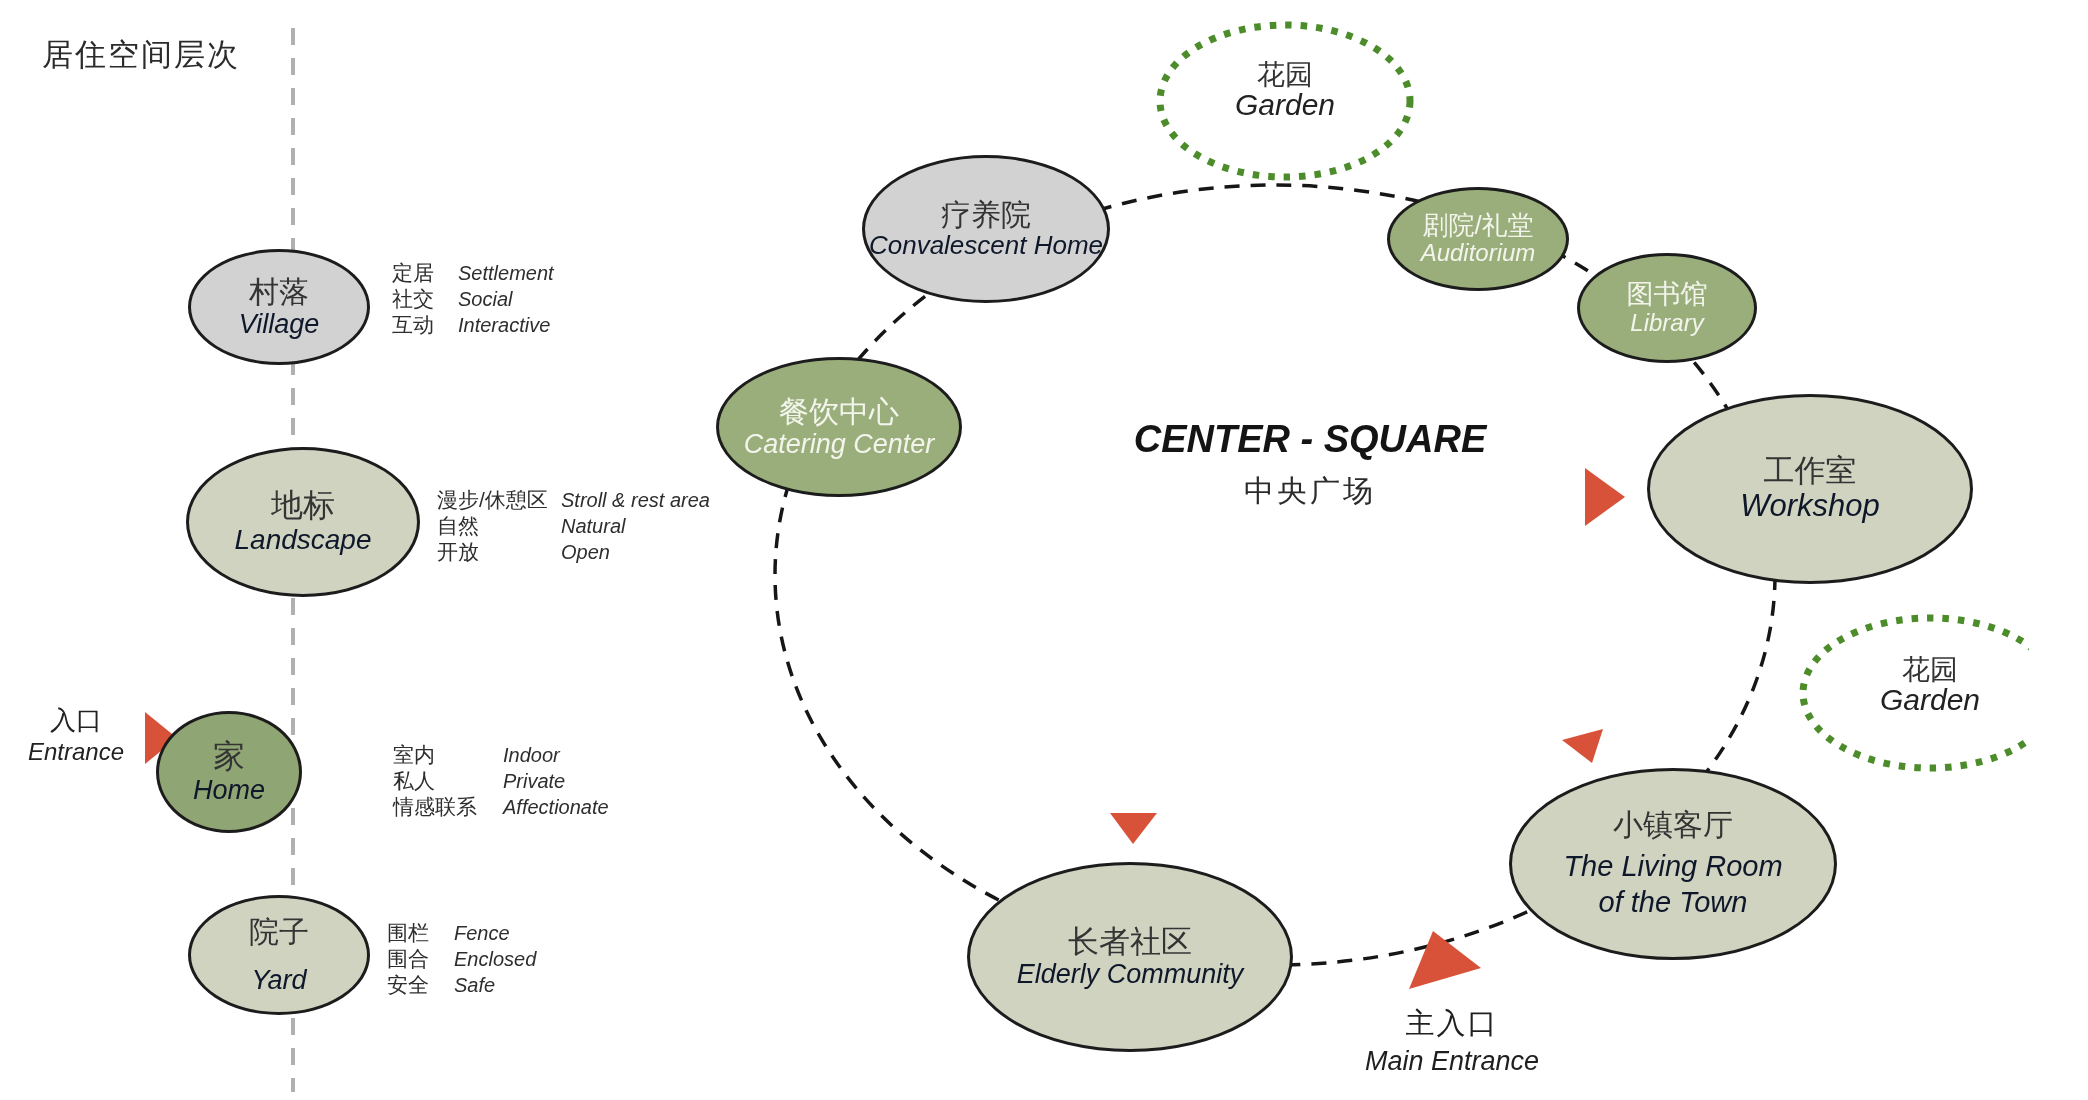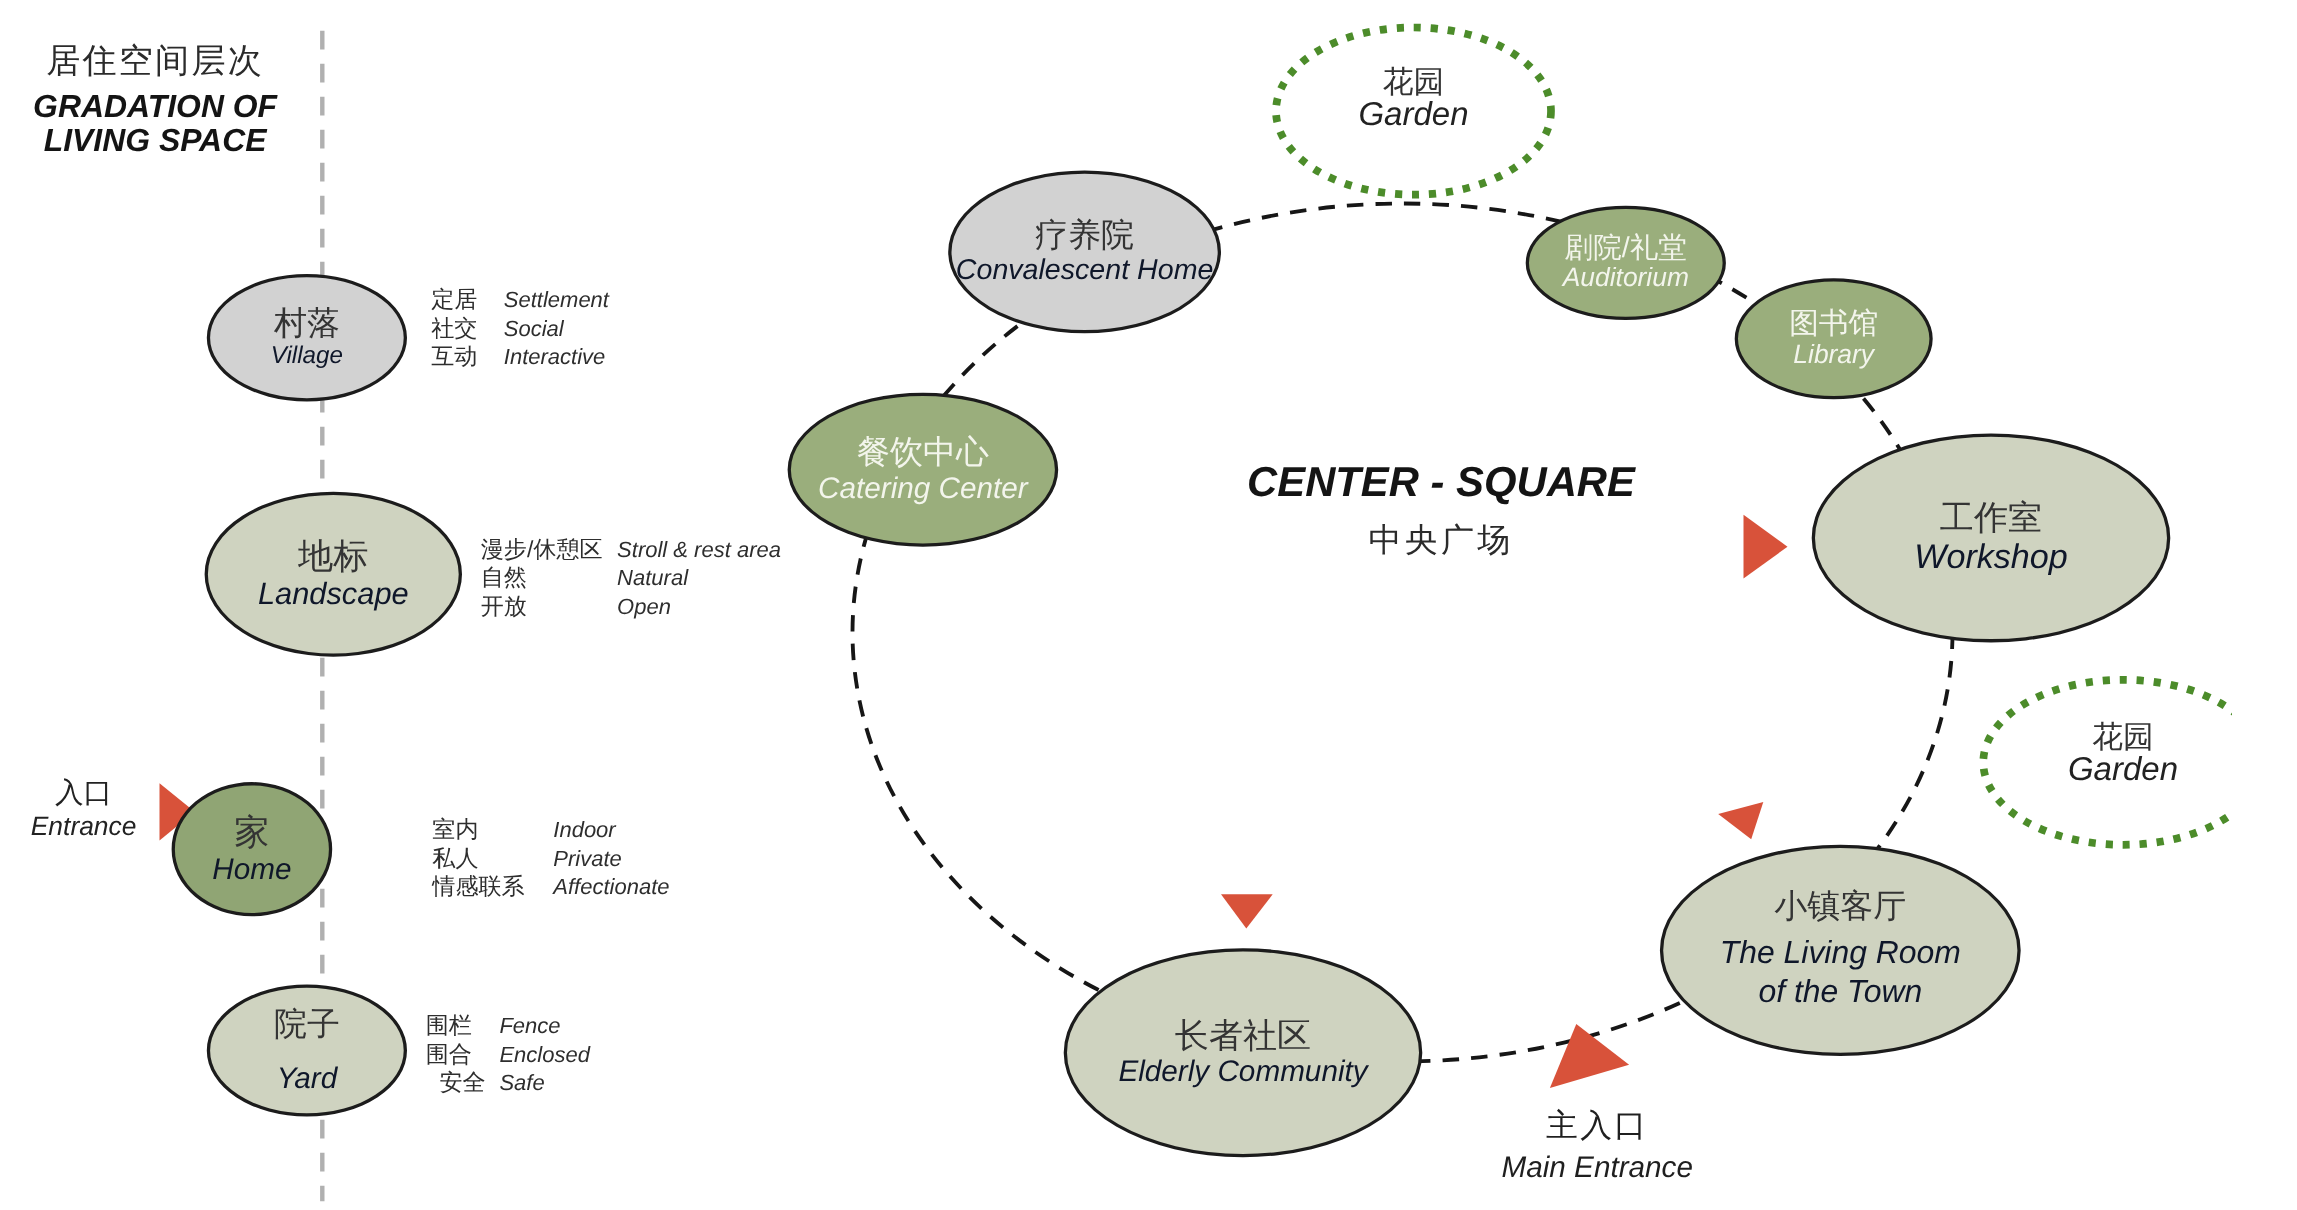--- a/index.html
+++ b/index.html
@@ -54,29 +54,25 @@
     <ellipse cx="1930" cy="693" rx="127" ry="75" fill="#ffffff" stroke="#4c8c2a" stroke-width="7" stroke-dasharray="6.5 9"></ellipse>
     <polygon points="145,712 177,738 145,764" fill="#d8523a"></polygon>
     <polygon points="1585,468 1625,497 1585,526" fill="#d8523a"></polygon>
     <polygon points="1110,813 1157,813 1133,844" fill="#d8523a"></polygon>
     <polygon points="1562,740 1603,729 1592,763" fill="#d8523a"></polygon>
     <polygon points="1433,931 1481,968 1409,989" fill="#d8523a"></polygon>
   </svg>
 
   <div class="label title-block">
     <div class="title-zh">居住空间层次</div>
-    <div class="title-en">
-      <div>GRADATION OF</div>
-      <div>LIVING SPACE</div>
-    </div>
   </div>
 
   <div class="node gray" style="left:188px;top:249px;width:182px;height:116px;">
     <div class="zh">村落</div>
-    <div class="en" style="font-size:22px;">Village</div>
+    <div class="en" style="font-size:27px;">Village</div>
   </div>
   <div class="label traits" style="left:392px;top:260px;">
     <div class="trait-row">
         <span class="trait-zh" style="width:66px;">定居</span>
         <span class="trait-en">Settlement</span>
       </div>
     <div class="trait-row">
         <span class="trait-zh" style="width:66px;">社交</span>
         <span class="trait-en">Social</span>
       </div>
@@ -136,21 +132,21 @@
   <div class="label traits" style="left:387px;top:920px;">
     <div class="trait-row">
         <span class="trait-zh" style="width:67px;">围栏</span>
         <span class="trait-en">Fence</span>
       </div>
     <div class="trait-row">
         <span class="trait-zh" style="width:67px;">围合</span>
         <span class="trait-en">Enclosed</span>
       </div>
     <div class="trait-row">
-        <span class="trait-zh" style="width:67px;text-align:center;">安全</span>
+        <span class="trait-zh" style="width:67px;">安全</span>
         <span class="trait-en">Safe</span>
       </div>
   </div>
 
   <div class="node gray" style="left:862px;top:155px;width:248px;height:148px;">
     <div class="zh">疗养院</div>
     <div class="en">Convalescent Home</div>
   </div>
 
   <div class="node green" style="left:1387px;top:187px;width:182px;height:104px;">

